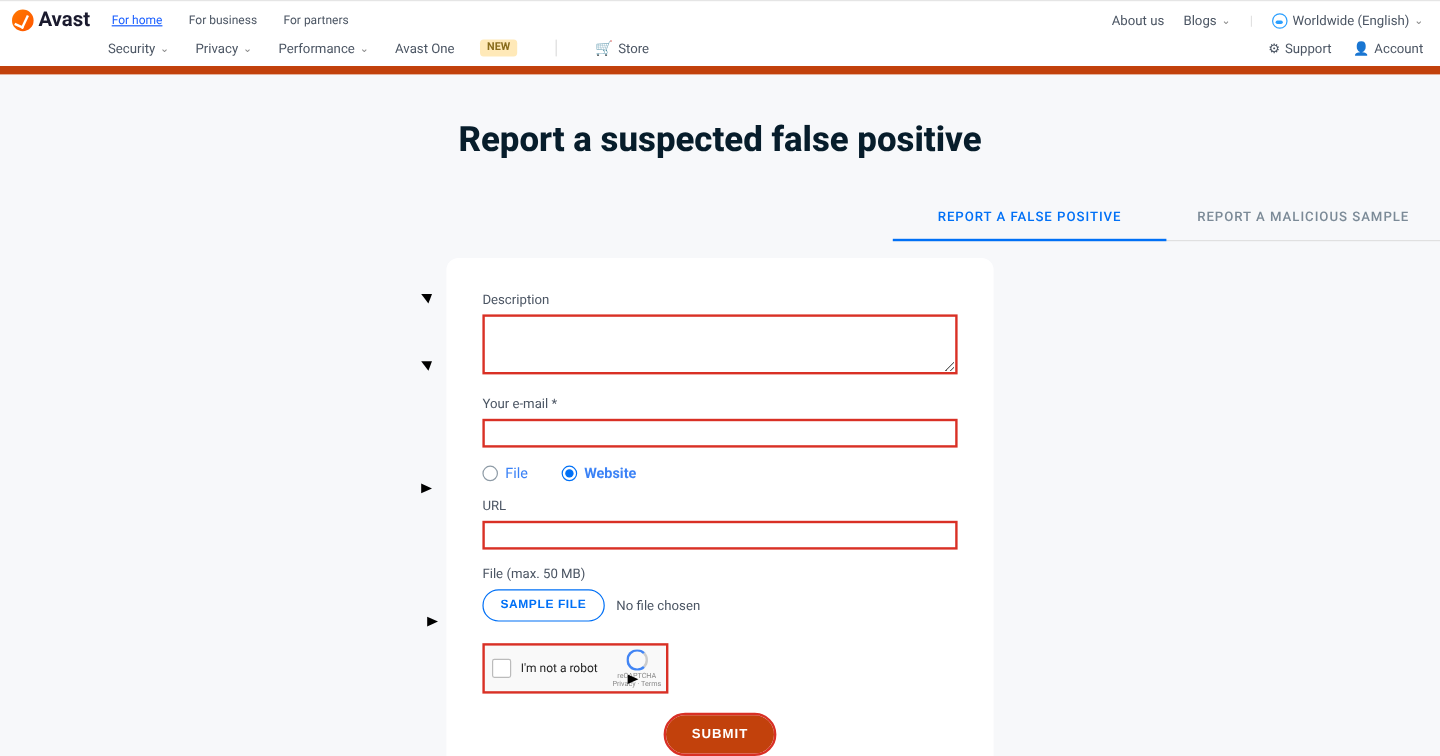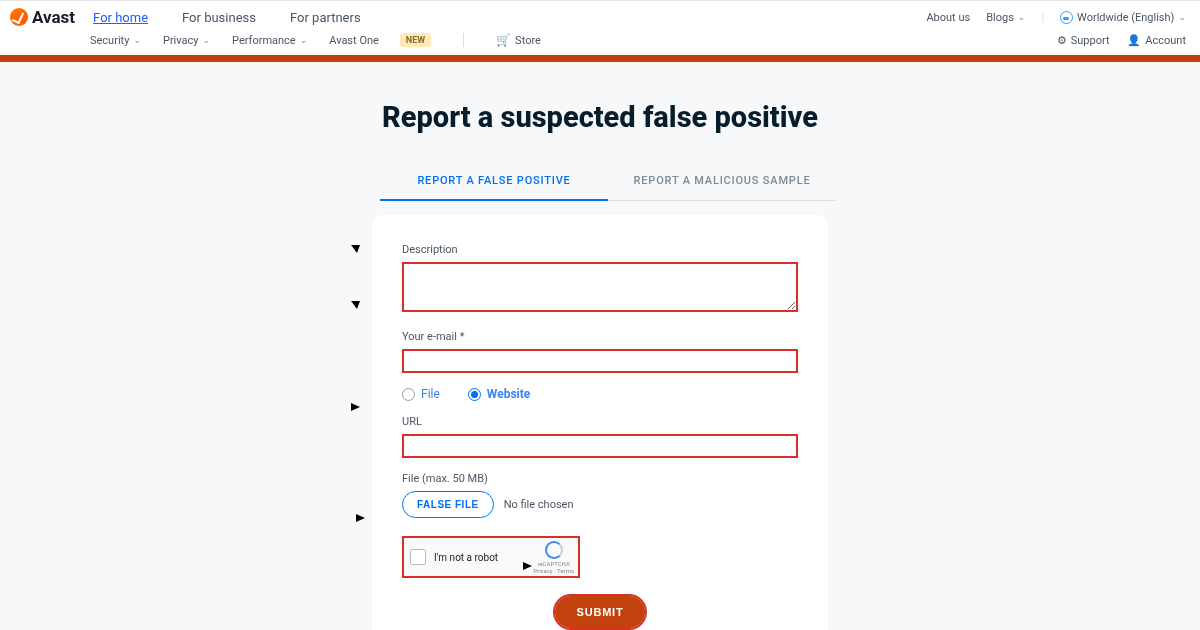--- a/index.html
+++ b/index.html
@@ -5,21 +5,21 @@
 * { box-sizing: border-box; margin: 0; padding: 0; }
 body { font-family: -apple-system, BlinkMacSystemFont, "Segoe UI", Roboto, Arial, sans-serif; background: #f7f8fa; width: 1200px; height: 630px; overflow: hidden; }
 
 
 .topbar { background: #fff; border-top: 1px solid #e5e5e5; border-bottom: 7px solid #c2410c; padding: 0; }
 .topbar-row1 { display: flex; align-items: center; padding: 6px 0 0 0; }
 .logo-wrap { display: flex; align-items: center; padding-left: 10px; margin-right: 18px; }
 .logo-icon { width: 18px; height: 18px; border-radius: 50%; background: linear-gradient(135deg, #ff7800, #ff5500); margin-right: 4px; position: relative; }
 .logo-icon::after { content: ""; position: absolute; top: 3px; left: 4px; width: 6px; height: 10px; border: 2px solid #fff; border-top: none; border-left: none; transform: rotate(25deg); }
 .logo-text { font-weight: 700; font-size: 17px; color: #1a1a2e; }
-.nav-links1 { display: flex; gap: 34px; font-size: 13px; color: #4b5563; }
+.nav-links1 { display: flex; gap: 22px; font-size: 10px; color: #4b5563; }
 .nav-links1 a { text-decoration: none; color: #4b5563; cursor: pointer; }
 .nav-links1 a.active { color: #1a5fff; text-decoration: underline; }
 .spacer { flex: 1; }
 .right-links1 { display: flex; align-items: flex-end; gap: 16px; font-size: 11px; color: #4b5563; padding-right: 14px; }
 .right-links1 .item { display: flex; align-items: center; gap: 4px; cursor: pointer; }
 .globe { width: 13px; height: 13px; border-radius: 50%; border: 1.5px solid #2a9fff; position: relative; }
 .globe::after { content: ""; position: absolute; top: 5px; left: 2px; width: 6px; height: 3px; background: #2a9fff; border-radius: 2px; }
 .chev { font-size: 9px; color: #888; }
 
 .topbar-row2 { display: flex; align-items: center; padding: 6px 0 8px 90px; }
@@ -28,21 +28,21 @@
 .badge-new { background: #ffe9b8; color: #8a6d1d; font-size: 9px; font-weight: 700; padding: 2px 6px; border-radius: 3px; margin-left: 17px; }
 .vdiv { width: 1px; height: 14px; background: #ddd; margin: 0 10px; }
 .store { display: flex; align-items: center; gap: 4px; cursor: pointer; font-size: 11px; color: #4b5563; }
 .cart-icon { font-size: 12px; }
 .right-links2 { display: flex; align-items: center; gap: 18px; font-size: 11px; color: #4b5563; padding-right: 14px; }
 .right-links2 .item { display: flex; align-items: center; gap: 4px; cursor: pointer; }
 
 
 .page-title { text-align: center; font-size: 29px; font-weight: 800; color: #071d2b; margin-top: 38px; }
 
-.tabs { display: flex; justify-content: center; margin-top: 28px; padding-left: 16px; }
+.tabs { display: flex; justify-content: flex-end; margin-top: 28px; padding-left: 16px; }
 .tabs-wrap { display: flex; width: 456px; border-bottom: 1px solid #e0e0e0; }
 .tab { flex: 1; text-align: center; font-size: 11px; letter-spacing: 0.8px; color: #7b8a97; padding: 12px 0; cursor: pointer; font-weight: 500; }
 .tab.active { color: #0070f6; border-bottom: 2px solid #0070f6; margin-bottom: -1px; }
 
 .card { width: 456px; margin: 14px auto 0; background: #fff; border-radius: 10px; padding: 28px 30px 30px 30px; position: relative; }
 
 .label { font-size: 11px; color: #4b5563; margin-bottom: 6px; }
 .input { width: 100%; height: 24px; border: 2px solid #d93025; background: #fff; outline: none; padding: 0 6px; font-size: 12px; }
 .textarea { width: 100%; height: 50px; border: 2px solid #d93025; background: #fff; outline: none; padding: 4px 6px; font-size: 12px; resize: vertical; }
 .group { margin-bottom: 14px; }
@@ -53,21 +53,21 @@
 .radio.sel .radio-outer { border-color: #0070f6; }
 .radio-inner { width: 7px; height: 7px; border-radius: 50%; background: #0070f6; display: none; }
 .radio.sel .radio-inner { display: block; }
 .radio-label { font-size: 12px; color: #3b82f6; }
 .radio.sel .radio-label { font-weight: 700; }
 
 .file-row { display: flex; align-items: center; gap: 10px; }
 .choose-btn { border: 1px solid #0070f6; color: #0070f6; background: #fff; border-radius: 18px; padding: 7px 14px; font-size: 10px; font-weight: 700; letter-spacing: 0.5px; cursor: pointer; }
 .file-status { font-size: 11px; color: #4b5563; }
 
-.recaptcha { width: 178px; height: 42px; border: 2px solid #d93025; background: #f9f9f9; display: flex; align-items: center; padding: 0 6px; position: relative; margin-top: 18px; }
+.recaptcha { width: 155px; height: 42px; border: 2px solid #d93025; background: #f9f9f9; display: flex; align-items: center; padding: 0 6px; position: relative; margin-top: 18px; }
 .recaptcha .box { width: 16px; height: 16px; border: 1.5px solid #bbb; border-radius: 2px; background: #fff; margin-right: 8px; cursor: pointer; }
 .recaptcha .txt { font-size: 10px; color: #222; }
 .recaptcha .logo { position: absolute; right: 4px; top: 3px; text-align: center; font-size: 6px; color: #888; line-height: 1.2; }
 .recaptcha .logo .spin { width: 18px; height: 18px; border: 2px solid #4285f4; border-right-color: #ccc; border-radius: 50%; margin: 0 auto 1px; }
 
 .submit-wrap { text-align: center; margin-top: 18px; position: relative; }
 .submit { background: #c2410c; color: #fff; border: none; border-radius: 20px; padding: 10px 22px; font-size: 11px; font-weight: 700; letter-spacing: 0.8px; cursor: pointer; outline: 2px solid #d93025; outline-offset: 0; }
 
 
 .arrow { position: absolute; z-index: 5; pointer-events: none; }
@@ -198,21 +198,21 @@
   </div>
 
   <div class="group">
     <div class="label">URL</div>
     <input class="input" type="text" style="">
   </div>
 
   <div class="group">
     <div class="label">File (max. 50 MB)</div>
     <div class="file-row">
-      <button class="choose-btn">FALSE FILE</button>
+      <button class="choose-btn">SAMPLE FILE</button>
       <span class="file-status">No file chosen</span>
     </div>
   </div>
 
   <div class="recaptcha">
     <div class="box"></div>
     <div class="txt">I'm not a robot</div>
     <div class="logo">
       <div class="spin"></div>
       <div>reCAPTCHA</div>

